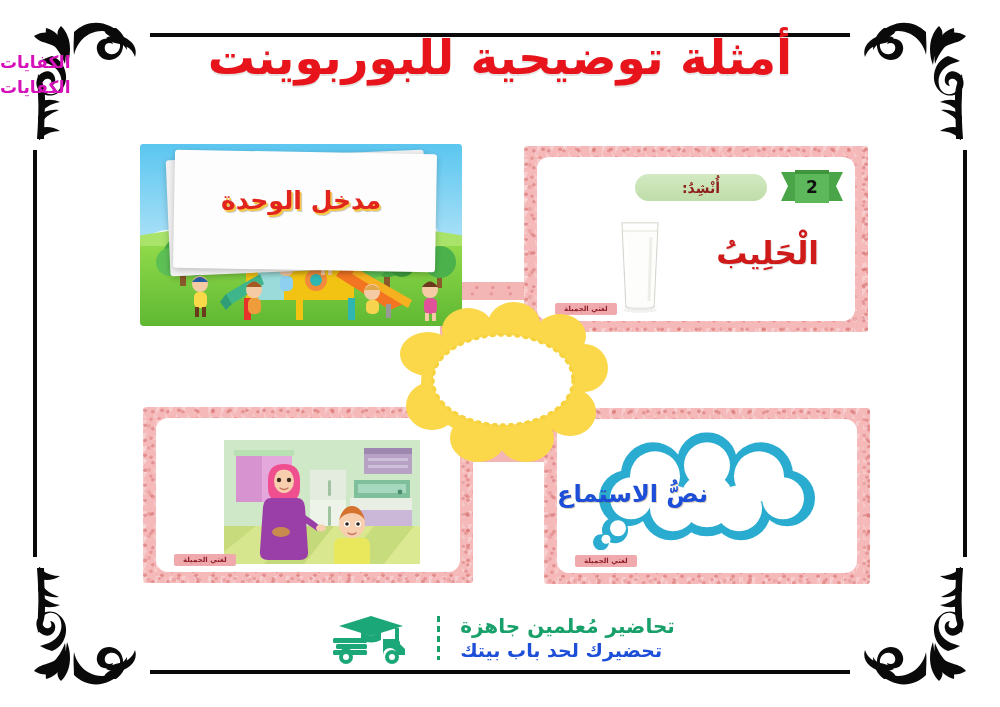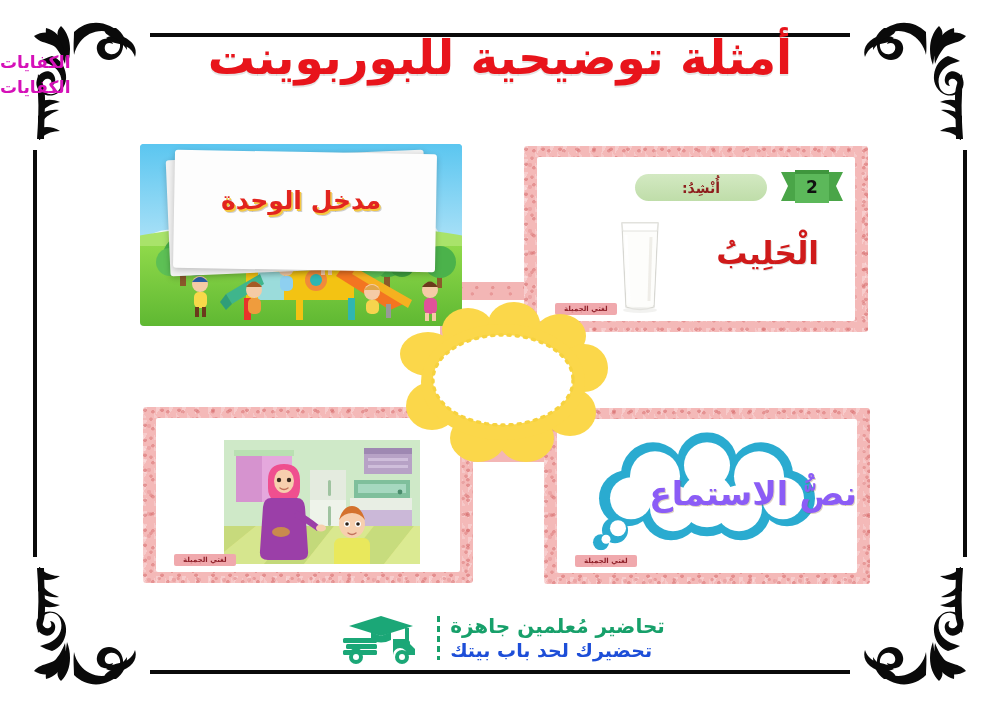--- a/index.html
+++ b/index.html
@@ -52,21 +52,21 @@
       radial-gradient(circle at 12% 22%, rgba(214,108,108,.55) 1.6px, transparent 2px),
       radial-gradient(circle at 38% 64%, rgba(214,108,108,.45) 1.4px, transparent 2px),
       radial-gradient(circle at 66% 28%, rgba(214,108,108,.5) 1.5px, transparent 2px),
       radial-gradient(circle at 85% 72%, rgba(214,108,108,.4) 1.3px, transparent 2px),
       radial-gradient(circle at 24% 86%, rgba(230,150,150,.55) 1.8px, transparent 2.4px),
       linear-gradient(120deg, rgba(255,255,255,.28) 0 4px, transparent 4px 9px),
       linear-gradient(60deg, rgba(255,255,255,.22) 0 3px, transparent 3px 8px);
     background-size:17px 15px,21px 19px,15px 17px,19px 16px,25px 22px,13px 13px,11px 11px;
   }
   .slide .inner{
-    position:absolute;background:#fff;border-radius:2px;overflow:hidden;
+    position:absolute;background:#fff;border-radius:12px;overflow:hidden;
   }
   .slide.framed .inner{left:13px;right:13px;top:11px;bottom:11px;}
   .footer-badge{
     position:absolute;left:18px;bottom:6px;
     background:#f0a9ad;color:#8d1f28;font-size:7px;font-weight:bold;
     padding:2px 9px;border-radius:2px;direction:rtl;letter-spacing:.2px;
     line-height:1.2;
   }
 
   
@@ -130,27 +130,27 @@
 
   
   .s3 .photo{position:absolute;left:68px;top:22px;width:196px;height:124px;overflow:hidden;}
   .s3 .photo svg{width:100%;height:100%;display:block;}
 
   
   .cloud{position:absolute;left:50%;top:50%;transform:translate(-50%,-54%);width:252px;height:118px;}
   .cloud svg{width:100%;height:100%;display:block;}
   .cloudtext{
     position:absolute;left:0;right:0;top:50%;transform:translateY(-56%);
-    text-align:right;direction:rtl;color:#8b5cf6;font-weight:bold;font-size:33px;
+    text-align:left;direction:rtl;color:#1d4ed8;font-weight:bold;font-size:24px;
     text-shadow:1px 1px 0 rgba(120,70,10,.25);
   }
 
   
   .logo{position:absolute;left:0;right:0;bottom:34px;height:70px;
-    display:flex;align-items:center;justify-content:center;gap:10px;direction:rtl;}
+    display:flex;align-items:center;justify-content:center;gap:20px;direction:rtl;}
   .logo .txt{display:flex;flex-direction:column;align-items:flex-end;direction:rtl;
     color:#17a06a;font-weight:bold;line-height:1.18;}
   .logo .l1{font-size:20px;}
   .logo .l2{font-size:19px;color:#1d4ed8;}
   .logo .divider{width:3px;height:44px;
     background:repeating-linear-gradient(#18a06a 0 6px,transparent 6px 10px);}
   .logo .mark{width:92px;height:56px;}
   .logo .mark svg{width:100%;height:100%;display:block;}
 </style>
 </head>

